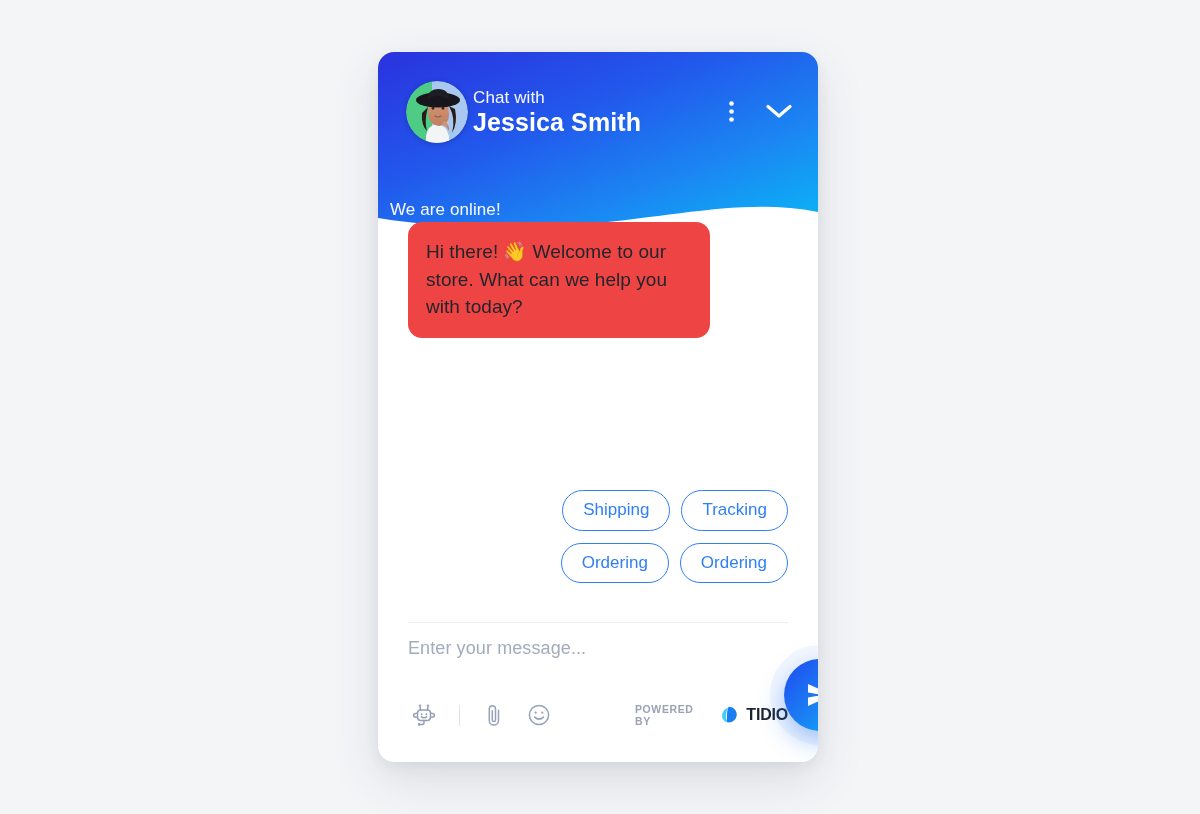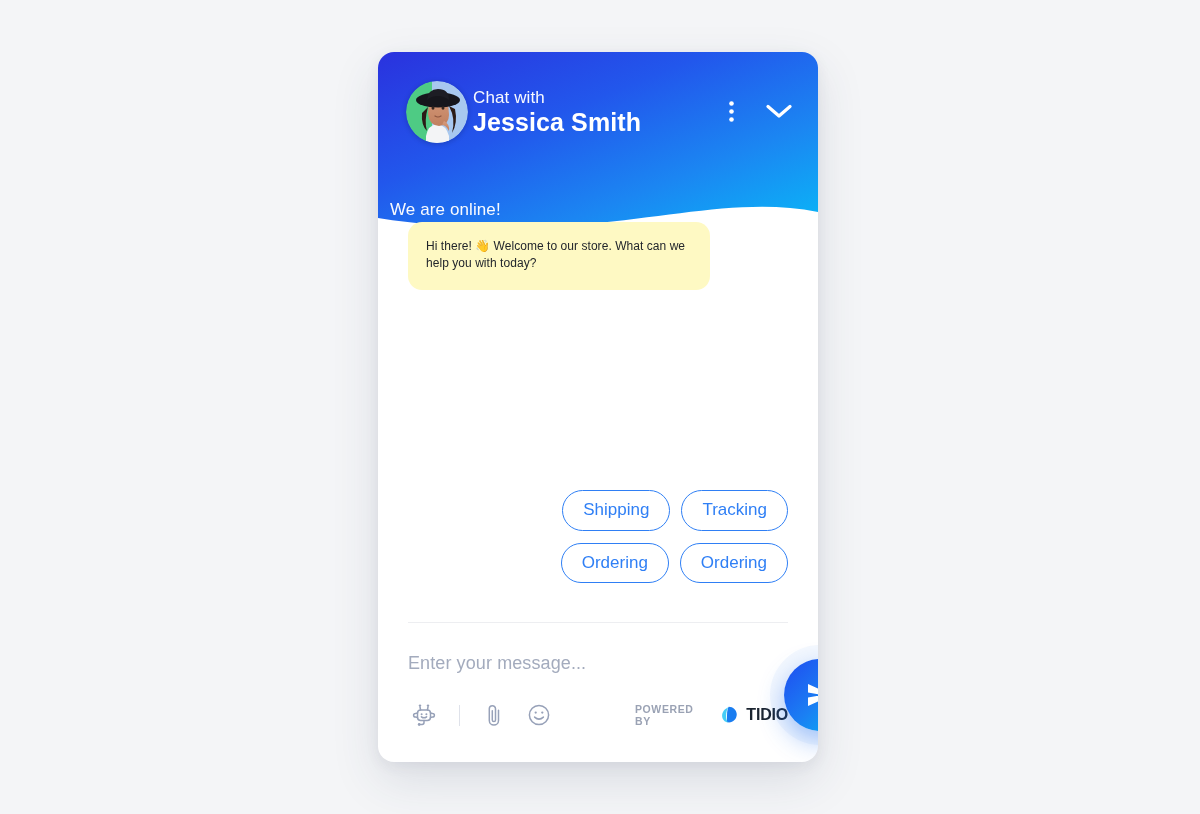--- a/index.html
+++ b/index.html
@@ -112,25 +112,25 @@
     font-size: 17px;
     letter-spacing: .1px;
     opacity: .97;
   }
 
   .bubble {
     position: absolute;
     left: 30px;
     top: 170px;
     width: 302px;
-    background: #fef9c3;
+    background: #ef4444;
     border-radius: 14px;
     padding: 16px 18px 17px 18px;
     color: #22262c;
-    font-size: 12px;
+    font-size: 19px;
     line-height: 1.45;
     letter-spacing: .05px;
   }
 
   .quick-replies {
     position: absolute;
     right: 30px;
     top: 438px;
     width: 330px;
     display: flex;
@@ -166,21 +166,21 @@
     left: 0;
     right: 0;
     bottom: 0;
     height: 139px;
     padding: 0 30px;
   }
 
   .msg-input {
     position: absolute;
     left: 30px;
-    top: 30px;
+    top: 15px;
     width: 330px;
     border: none;
     outline: none;
     background: transparent;
     font-family: "Liberation Sans", sans-serif;
     font-size: 18px;
     color: #3c4350;
     letter-spacing: .1px;
   }
   .msg-input::placeholder { color: #a3abbd; }

